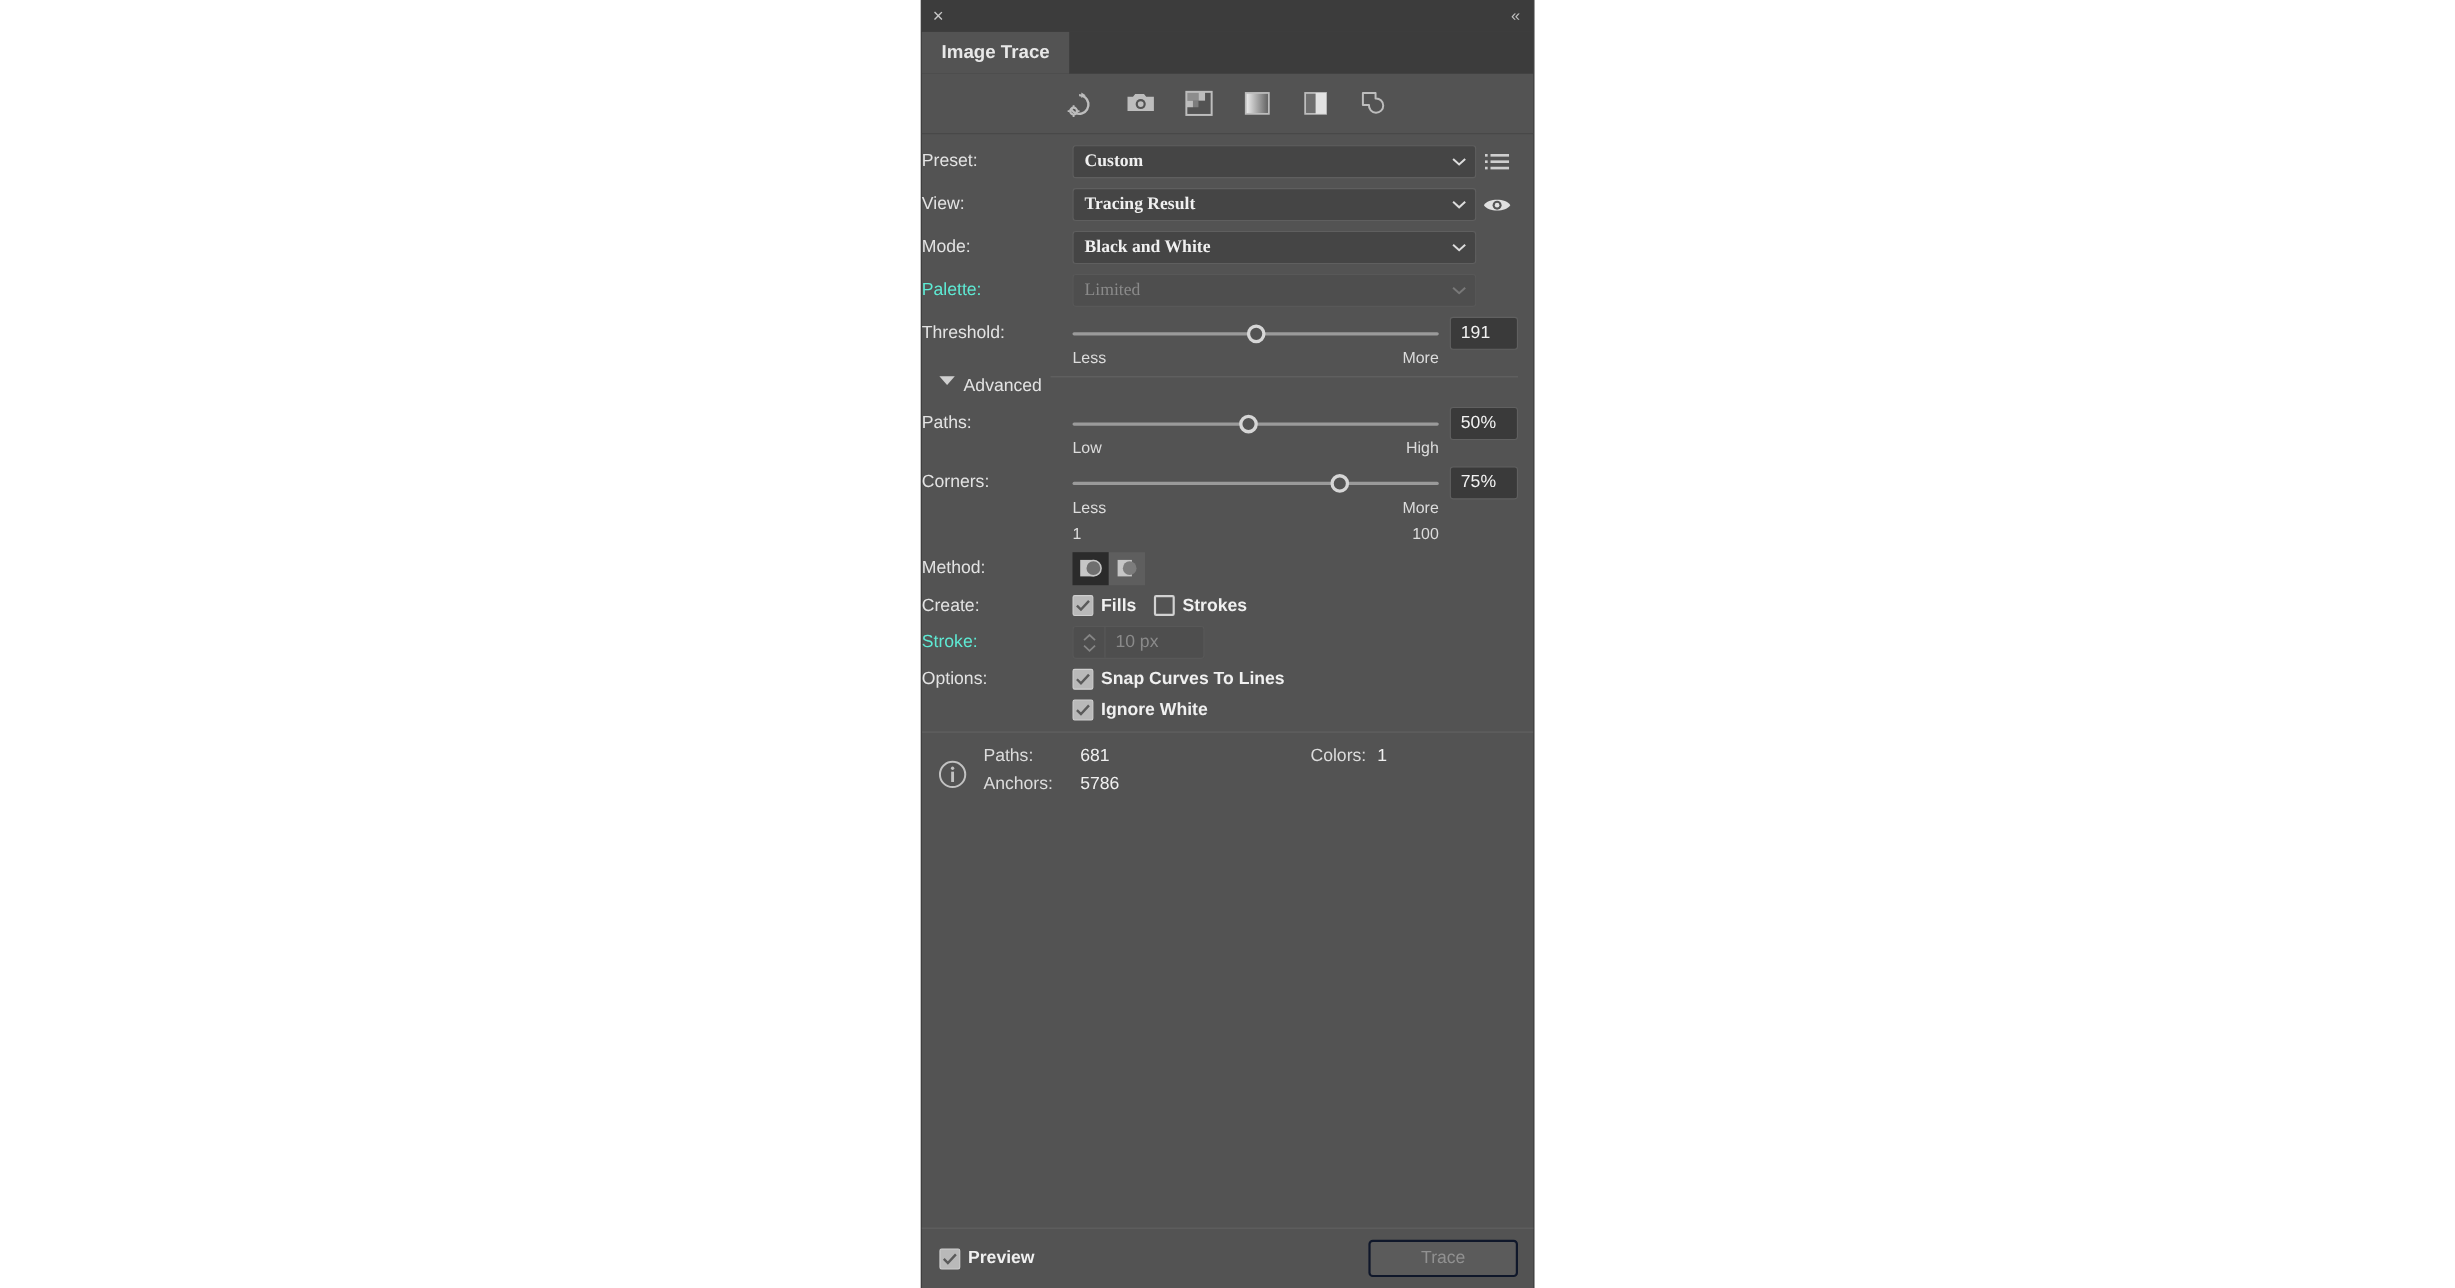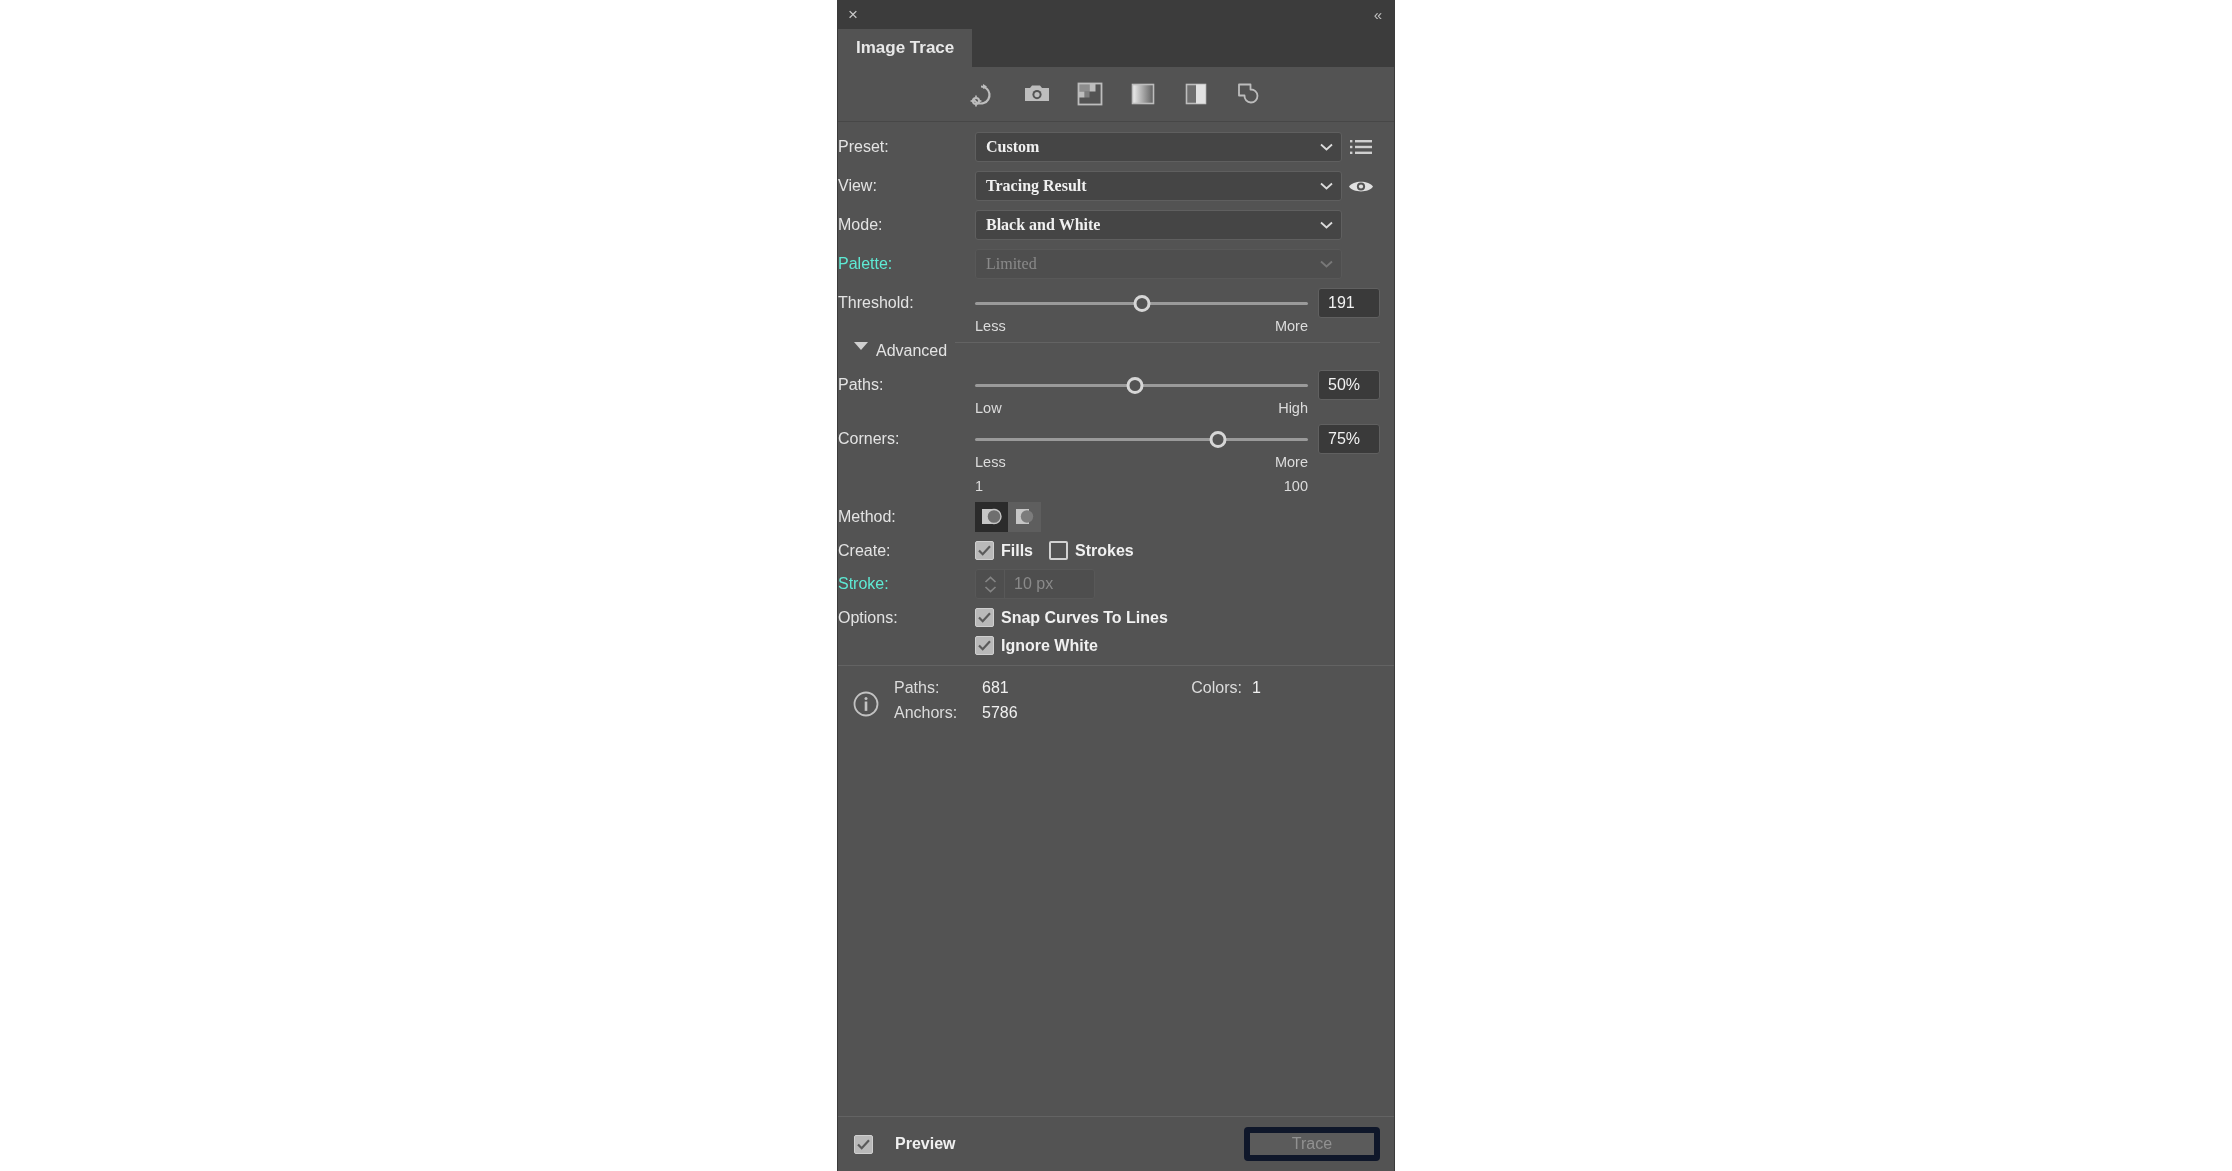--- a/index.html
+++ b/index.html
@@ -281,25 +281,25 @@
   
   .footer {
     border-top: 1px solid #636363;
     height: 54px;
     display: flex;
     align-items: center;
     justify-content: space-between;
     padding: 0 14px 0 16px;
     flex: 0 0 auto;
   }
-  .prev { display: flex; align-items: center; gap: 15px; }
+  .prev { display: flex; align-items: center; }
   .tracebtn {
     width: 136px; height: 34px;
     background: #5b5b5b;
-    border: 6px solid #0f172a;
+    border: 2px solid #0f172a;
     border-radius: 4px;
     color: #919191;
     font-size: 16px;
     display: flex; align-items: center; justify-content: center;
     cursor: default;
     box-sizing: border-box;
   }
 </style>
 </head>
 <body>

